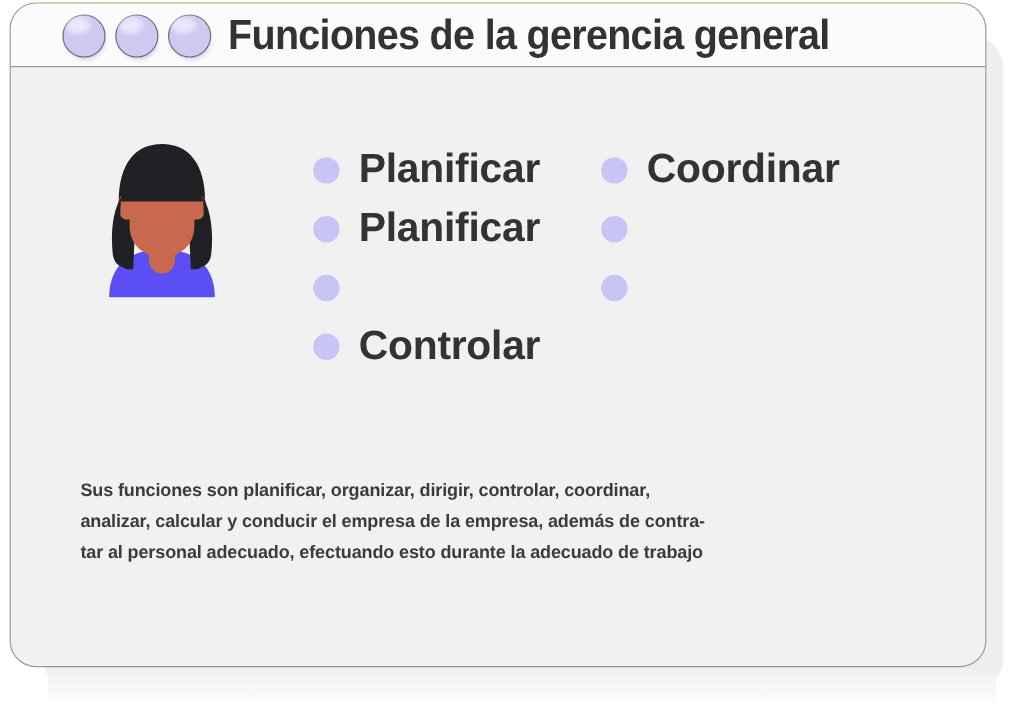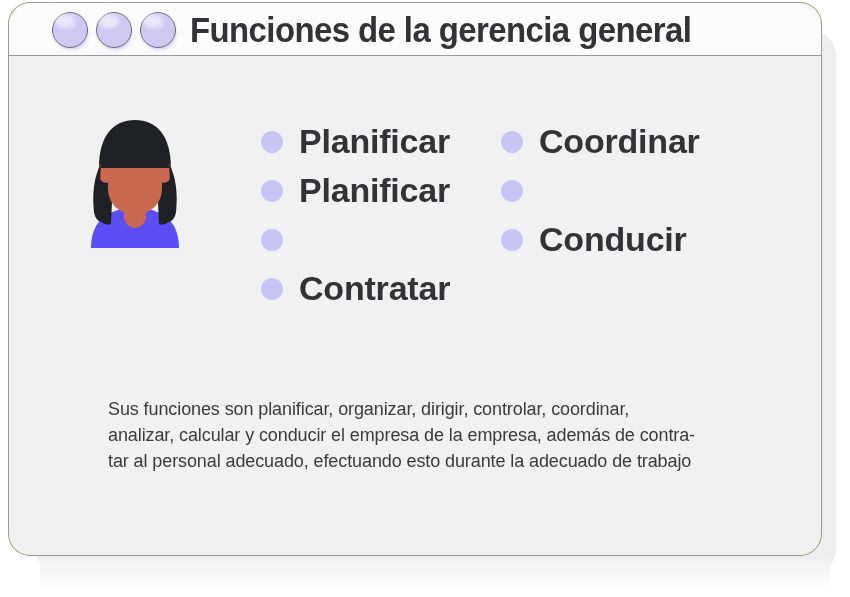--- a/index.html
+++ b/index.html
@@ -185,26 +185,25 @@
     white-space: nowrap;
   }
 
   
   .summary {
     position: absolute;
     left: 58px;
     top: 340px;
     width: 730px;
     font-family: "Liberation Sans Narrow", "Liberation Sans", sans-serif;
-    font-size: 18px;
-    font-weight: normal;
+    font-size: 15px;
+    font-weight: bold;
     color: #3b3b3e;
     line-height: 26px;
     letter-spacing: -0.1px;
-    margin-left: 41px;
   }
   .summary .line { white-space: nowrap; display: block; }
 
   
   .bottom-haze {
     position: absolute;
     left: 40px;
     top: 558px;
     width: 790px;
     height: 32px;
@@ -283,26 +282,25 @@
         </div>
         <div class="func-item">
           <span class="func-bullet"></span>
         </div>
 
         <div class="func-item">
           <span class="func-bullet"></span>
         </div>
         <div class="func-item">
           <span class="func-bullet"></span>
-          <span class="func-label">Conducir</span>
-        </div>
-
-        <div class="func-item">
-          <span class="func-bullet"></span>
-          <span class="func-label">Contratar</span>
+        </div>
+
+        <div class="func-item">
+          <span class="func-bullet"></span>
+          <span class="func-label">Controlar</span>
         </div>
 
       </div>
 
       <div class="summary">
         <span class="line">Sus funciones son planificar, organizar, dirigir, controlar, coordinar,</span>
         <span class="line">analizar, calcular y conducir el empresa de la empresa, además de contra-</span>
         <span class="line">tar al personal adecuado, efectuando esto durante la adecuado de trabajo</span>
       </div>
 

